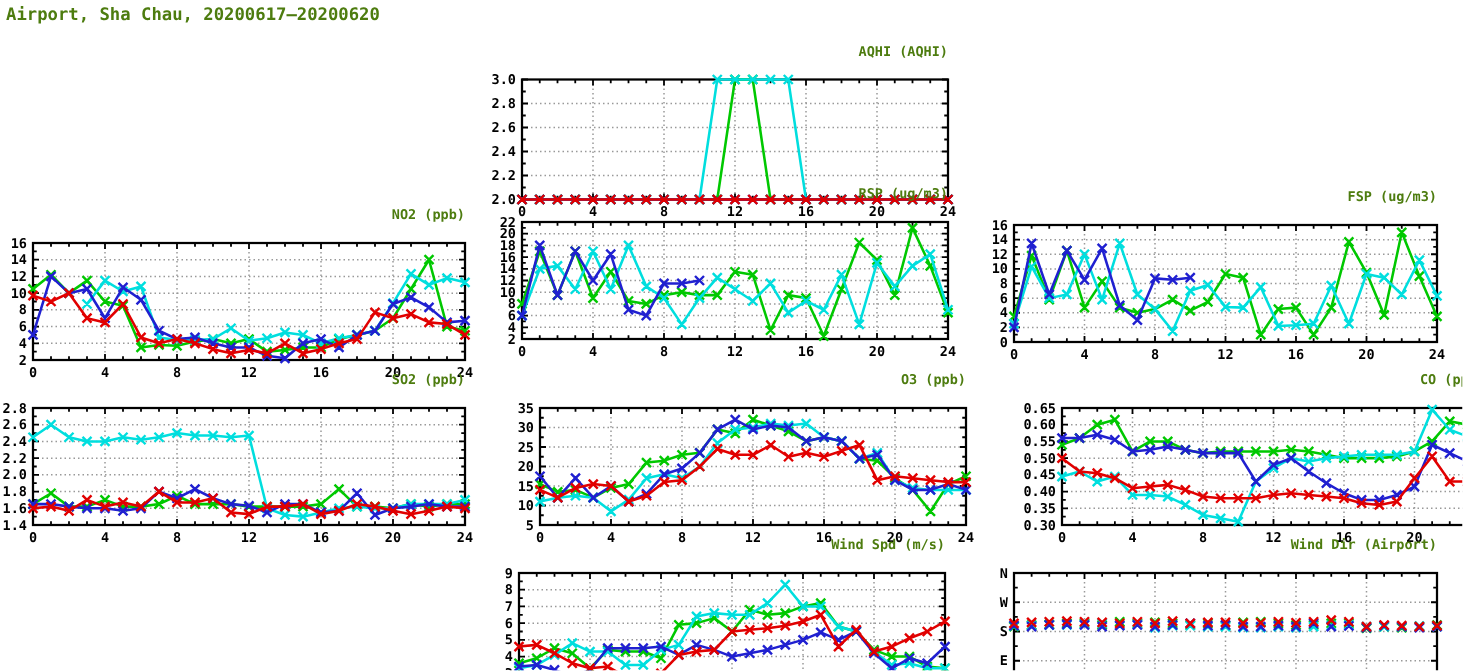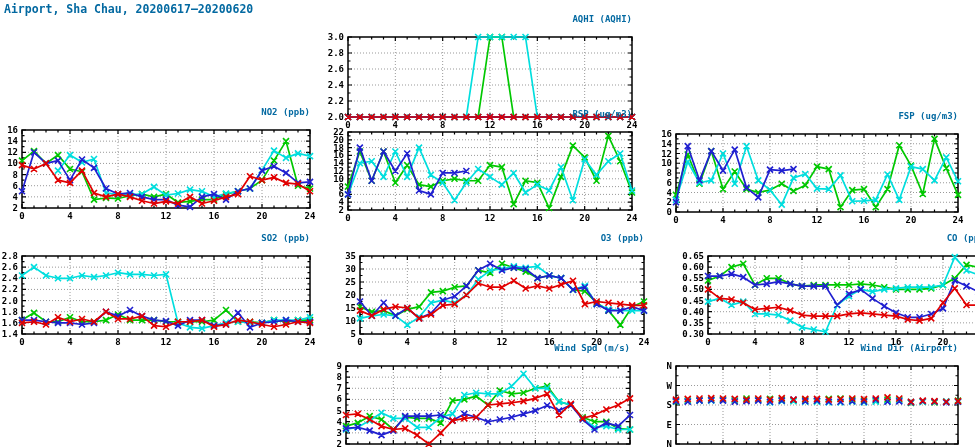--- a/index.html
+++ b/index.html
@@ -1,19 +1,19 @@
 <!DOCTYPE html>
 <html><head>
 <meta charset="utf-8">
 <style>
   html,body{margin:0;padding:0;background:#ffffff;}
   #screen{position:relative;width:975px;height:447px;background:#fff;
-          font-family:"DejaVu Sans Mono",monospace;overflow:hidden;color:#0369a1;}
+          font-family:"DejaVu Sans Mono",monospace;overflow:hidden;color:#4d7c0f;}
   .main-title{position:absolute;left:4px;top:2px;font-size:11.5px;font-weight:bold;white-space:nowrap;}
-  .chart{position:absolute;}
+  .chart{position:absolute;margin-top:16px;}
   .ctitle{position:absolute;top:0;right:12px;height:12px;line-height:12px;
           font-size:9px;font-weight:bold;white-space:nowrap;}
   svg{overflow:visible;display:block;position:absolute;left:0;top:0;}
 </style>
 </head>
 <body>
 
 <div id="screen">
   <div class="main-title">Airport, Sha Chau, 20200617–20200620</div>
 
@@ -48,21 +48,21 @@
         <path d="M19,89L25,95M19,95L25,89M30.83333333333333,89L36.83333333333333,95M30.83333333333333,95L36.83333333333333,89M42.666666666666664,89L48.666666666666664,95M42.666666666666664,95L48.666666666666664,89M54.5,89L60.5,95M54.5,95L60.5,89M66.33333333333333,89L72.33333333333333,95M66.33333333333333,95L72.33333333333333,89M78.16666666666667,89L84.16666666666667,95M78.16666666666667,95L84.16666666666667,89M90,89L96,95M90,95L96,89M101.83333333333334,89L107.83333333333334,95M101.83333333333334,95L107.83333333333334,89M113.66666666666666,89L119.66666666666666,95M113.66666666666666,95L119.66666666666666,89M125.5,89L131.5,95M125.5,95L131.5,89M137.33333333333334,89L143.33333333333334,95M137.33333333333334,95L143.33333333333334,89M149.16666666666666,89L155.16666666666666,95M149.16666666666666,95L155.16666666666666,89M161,9L167,15M161,15L167,9M172.83333333333331,9L178.83333333333331,15M172.83333333333331,15L178.83333333333331,9M184.66666666666669,89L190.66666666666669,95M184.66666666666669,95L190.66666666666669,89M196.5,89L202.5,95M196.5,95L202.5,89M208.33333333333331,89L214.33333333333331,95M208.33333333333331,95L214.33333333333331,89M220.16666666666669,89L226.16666666666669,95M220.16666666666669,95L226.16666666666669,89M232,89L238,95M232,95L238,89M243.83333333333331,89L249.83333333333331,95M243.83333333333331,95L249.83333333333331,89M255.66666666666669,89L261.6666666666667,95M255.66666666666669,95L261.6666666666667,89M267.5,89L273.5,95M267.5,95L273.5,89M279.3333333333333,89L285.3333333333333,95M279.3333333333333,95L285.3333333333333,89M291.1666666666667,89L297.1666666666667,95M291.1666666666667,95L297.1666666666667,89M303,89L309,95M303,95L309,89" stroke="#00c800" stroke-width="1.6" fill="none"></path>
         <polyline points="22,92 33.83333333333333,92 45.666666666666664,92 57.5,92 69.33333333333333,92 81.16666666666667,92 93,92 104.83333333333334,92 116.66666666666666,92 128.5,92 140.33333333333334,92 152.16666666666666,12 164,12 175.83333333333331,12 187.66666666666669,12 199.5,12 211.33333333333331,92 223.16666666666669,92 235,92 246.83333333333331,92 258.6666666666667,92 270.5,92 282.3333333333333,92 294.1666666666667,92 306,92" fill="none" stroke="#00dede" stroke-width="1.7" stroke-linejoin="round"></polyline>
         <path d="M19,89L25,95M19,95L25,89M30.83333333333333,89L36.83333333333333,95M30.83333333333333,95L36.83333333333333,89M42.666666666666664,89L48.666666666666664,95M42.666666666666664,95L48.666666666666664,89M54.5,89L60.5,95M54.5,95L60.5,89M66.33333333333333,89L72.33333333333333,95M66.33333333333333,95L72.33333333333333,89M78.16666666666667,89L84.16666666666667,95M78.16666666666667,95L84.16666666666667,89M90,89L96,95M90,95L96,89M101.83333333333334,89L107.83333333333334,95M101.83333333333334,95L107.83333333333334,89M113.66666666666666,89L119.66666666666666,95M113.66666666666666,95L119.66666666666666,89M125.5,89L131.5,95M125.5,95L131.5,89M137.33333333333334,89L143.33333333333334,95M137.33333333333334,95L143.33333333333334,89M149.16666666666666,9L155.16666666666666,15M149.16666666666666,15L155.16666666666666,9M161,9L167,15M161,15L167,9M172.83333333333331,9L178.83333333333331,15M172.83333333333331,15L178.83333333333331,9M184.66666666666669,9L190.66666666666669,15M184.66666666666669,15L190.66666666666669,9M196.5,9L202.5,15M196.5,15L202.5,9M208.33333333333331,89L214.33333333333331,95M208.33333333333331,95L214.33333333333331,89M220.16666666666669,89L226.16666666666669,95M220.16666666666669,95L226.16666666666669,89M232,89L238,95M232,95L238,89M243.83333333333331,89L249.83333333333331,95M243.83333333333331,95L249.83333333333331,89M255.66666666666669,89L261.6666666666667,95M255.66666666666669,95L261.6666666666667,89M267.5,89L273.5,95M267.5,95L273.5,89M279.3333333333333,89L285.3333333333333,95M279.3333333333333,95L285.3333333333333,89M291.1666666666667,89L297.1666666666667,95M291.1666666666667,95L297.1666666666667,89M303,89L309,95M303,95L309,89" stroke="#00dede" stroke-width="1.6" fill="none"></path>
         <polyline points="22,92 33.83333333333333,92 45.666666666666664,92 57.5,92 69.33333333333333,92 81.16666666666667,92 93,92 104.83333333333334,92 116.66666666666666,92 128.5,92 140.33333333333334,92 152.16666666666666,92 164,92 175.83333333333331,92 187.66666666666669,92 199.5,92 211.33333333333331,92 223.16666666666669,92 235,92 246.83333333333331,92 258.6666666666667,92 270.5,92 282.3333333333333,92 294.1666666666667,92 306,92" fill="none" stroke="#2020d0" stroke-width="1.7" stroke-linejoin="round"></polyline>
         <path d="M19,89L25,95M19,95L25,89M30.83333333333333,89L36.83333333333333,95M30.83333333333333,95L36.83333333333333,89M42.666666666666664,89L48.666666666666664,95M42.666666666666664,95L48.666666666666664,89M54.5,89L60.5,95M54.5,95L60.5,89M66.33333333333333,89L72.33333333333333,95M66.33333333333333,95L72.33333333333333,89M78.16666666666667,89L84.16666666666667,95M78.16666666666667,95L84.16666666666667,89M90,89L96,95M90,95L96,89M101.83333333333334,89L107.83333333333334,95M101.83333333333334,95L107.83333333333334,89M113.66666666666666,89L119.66666666666666,95M113.66666666666666,95L119.66666666666666,89M125.5,89L131.5,95M125.5,95L131.5,89M137.33333333333334,89L143.33333333333334,95M137.33333333333334,95L143.33333333333334,89M149.16666666666666,89L155.16666666666666,95M149.16666666666666,95L155.16666666666666,89M161,89L167,95M161,95L167,89M172.83333333333331,89L178.83333333333331,95M172.83333333333331,95L178.83333333333331,89M184.66666666666669,89L190.66666666666669,95M184.66666666666669,95L190.66666666666669,89M196.5,89L202.5,95M196.5,95L202.5,89M208.33333333333331,89L214.33333333333331,95M208.33333333333331,95L214.33333333333331,89M220.16666666666669,89L226.16666666666669,95M220.16666666666669,95L226.16666666666669,89M232,89L238,95M232,95L238,89M243.83333333333331,89L249.83333333333331,95M243.83333333333331,95L249.83333333333331,89M255.66666666666669,89L261.6666666666667,95M255.66666666666669,95L261.6666666666667,89M267.5,89L273.5,95M267.5,95L273.5,89M279.3333333333333,89L285.3333333333333,95M279.3333333333333,95L285.3333333333333,89M291.1666666666667,89L297.1666666666667,95M291.1666666666667,95L297.1666666666667,89M303,89L309,95M303,95L309,89" stroke="#2020d0" stroke-width="1.6" fill="none"></path>
         <polyline points="22,92 33.83333333333333,92 45.666666666666664,92 57.5,92 69.33333333333333,92 81.16666666666667,92 93,92 104.83333333333334,92 116.66666666666666,92 128.5,92 140.33333333333334,92 152.16666666666666,92 164,92 175.83333333333331,92 187.66666666666669,92 199.5,92 211.33333333333331,92 223.16666666666669,92 235,92 246.83333333333331,92 258.6666666666667,92 270.5,92 282.3333333333333,92 294.1666666666667,92 306,92" fill="none" stroke="#e10000" stroke-width="1.7" stroke-linejoin="round"></polyline>
         <path d="M19,89L25,95M19,95L25,89M30.83333333333333,89L36.83333333333333,95M30.83333333333333,95L36.83333333333333,89M42.666666666666664,89L48.666666666666664,95M42.666666666666664,95L48.666666666666664,89M54.5,89L60.5,95M54.5,95L60.5,89M66.33333333333333,89L72.33333333333333,95M66.33333333333333,95L72.33333333333333,89M78.16666666666667,89L84.16666666666667,95M78.16666666666667,95L84.16666666666667,89M90,89L96,95M90,95L96,89M101.83333333333334,89L107.83333333333334,95M101.83333333333334,95L107.83333333333334,89M113.66666666666666,89L119.66666666666666,95M113.66666666666666,95L119.66666666666666,89M125.5,89L131.5,95M125.5,95L131.5,89M137.33333333333334,89L143.33333333333334,95M137.33333333333334,95L143.33333333333334,89M149.16666666666666,89L155.16666666666666,95M149.16666666666666,95L155.16666666666666,89M161,89L167,95M161,95L167,89M172.83333333333331,89L178.83333333333331,95M172.83333333333331,95L178.83333333333331,89M184.66666666666669,89L190.66666666666669,95M184.66666666666669,95L190.66666666666669,89M196.5,89L202.5,95M196.5,95L202.5,89M208.33333333333331,89L214.33333333333331,95M208.33333333333331,95L214.33333333333331,89M220.16666666666669,89L226.16666666666669,95M220.16666666666669,95L226.16666666666669,89M232,89L238,95M232,95L238,89M243.83333333333331,89L249.83333333333331,95M243.83333333333331,95L249.83333333333331,89M255.66666666666669,89L261.6666666666667,95M255.66666666666669,95L261.6666666666667,89M267.5,89L273.5,95M267.5,95L273.5,89M279.3333333333333,89L285.3333333333333,95M279.3333333333333,95L285.3333333333333,89M291.1666666666667,89L297.1666666666667,95M291.1666666666667,95L297.1666666666667,89M303,89L309,95M303,95L309,89" stroke="#e10000" stroke-width="1.6" fill="none"></path>
       </svg>
     </div>
 
-  <div class="chart" style="left:0px;top:106px;width:322px;height:104px">
+  <div class="chart" style="left:0px;top:122px;width:322px;height:104px">
     <div class="ctitle">NO2 (ppb)</div>
   <svg width="322" height="104" style="top: 12px;">
         <line x1="70" y1="12" x2="70" y2="90" stroke="#999999" stroke-width="1" stroke-dasharray="1 2"></line>
         <line x1="118" y1="12" x2="118" y2="90" stroke="#999999" stroke-width="1" stroke-dasharray="1 2"></line>
         <line x1="166" y1="12" x2="166" y2="90" stroke="#999999" stroke-width="1" stroke-dasharray="1 2"></line>
         <line x1="214" y1="12" x2="214" y2="90" stroke="#999999" stroke-width="1" stroke-dasharray="1 2"></line>
         <line x1="262" y1="12" x2="262" y2="90" stroke="#999999" stroke-width="1" stroke-dasharray="1 2"></line>
         <line x1="22" y1="78.85714285714286" x2="310" y2="78.85714285714286" stroke="#999999" stroke-width="1" stroke-dasharray="1 2"></line>
         <line x1="22" y1="67.71428571428572" x2="310" y2="67.71428571428572" stroke="#999999" stroke-width="1" stroke-dasharray="1 2"></line>
         <line x1="22" y1="56.57142857142858" x2="310" y2="56.57142857142858" stroke="#999999" stroke-width="1" stroke-dasharray="1 2"></line>

